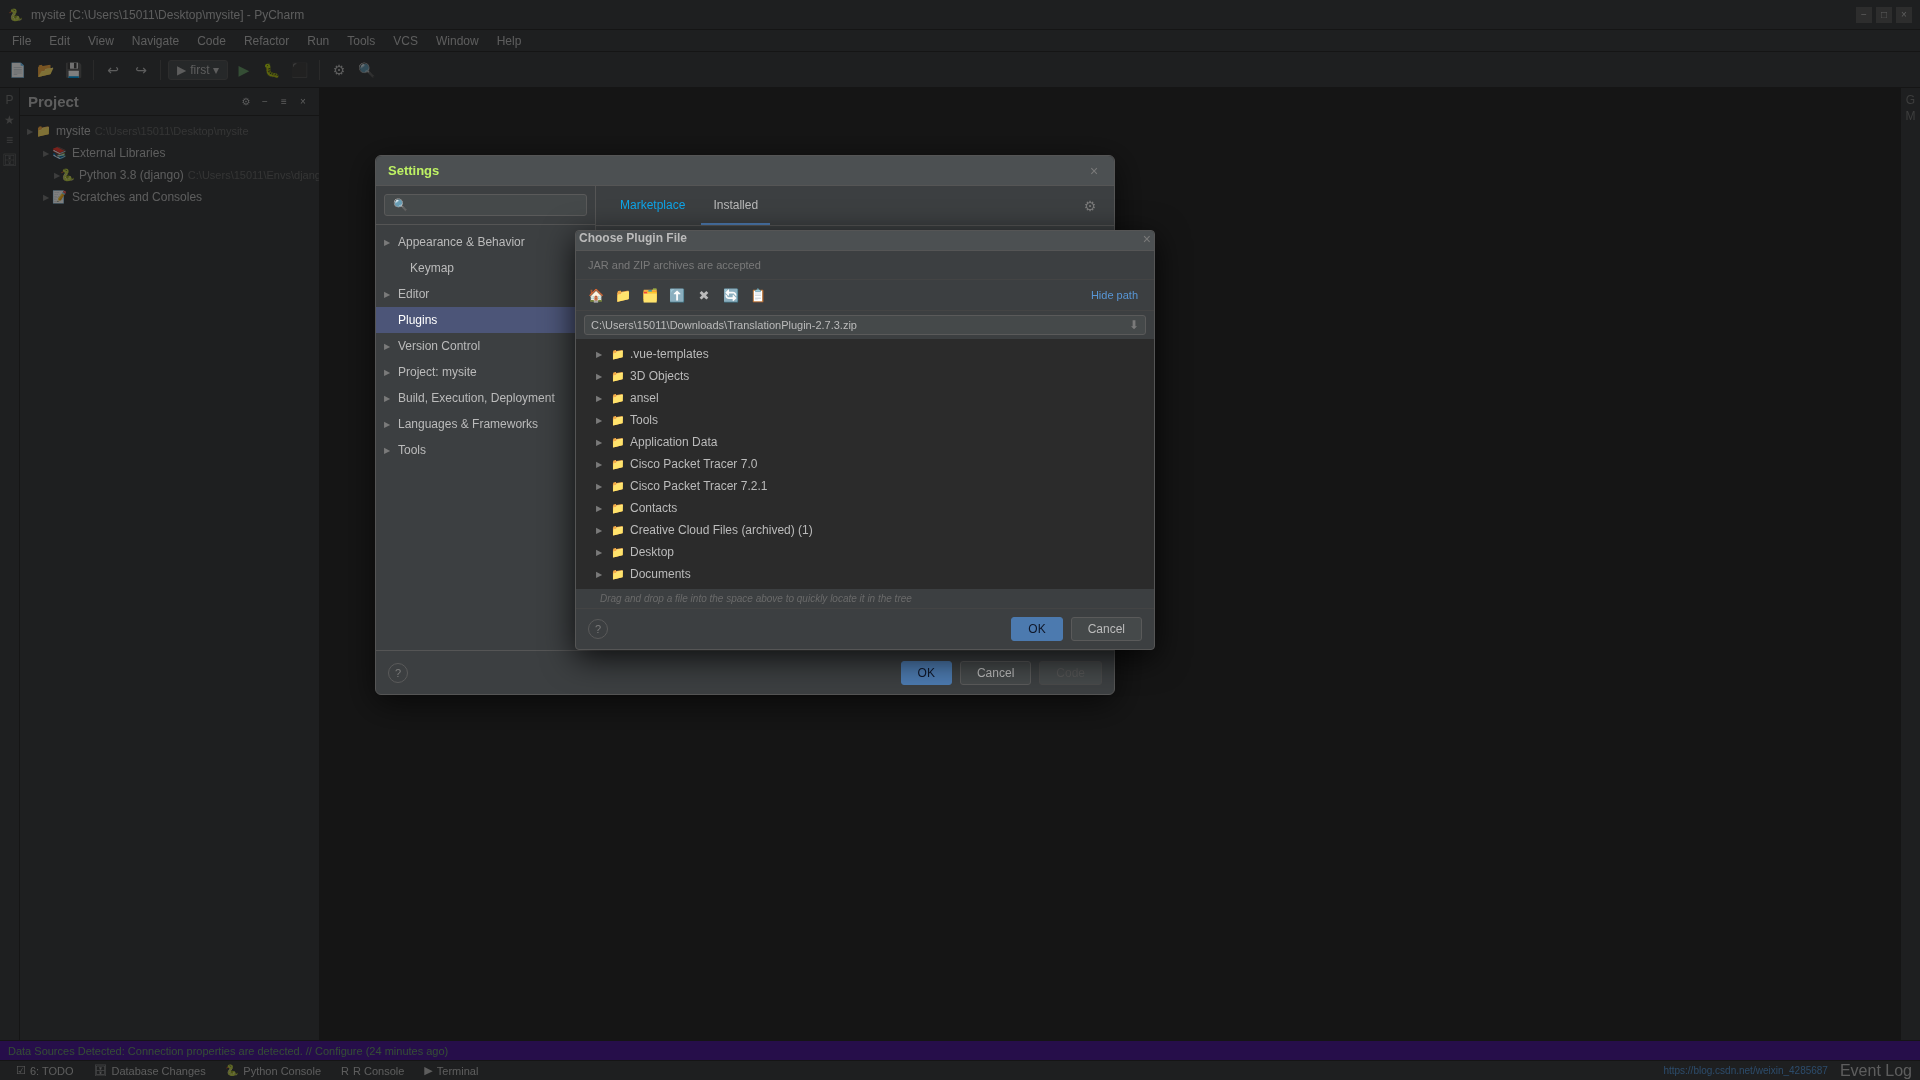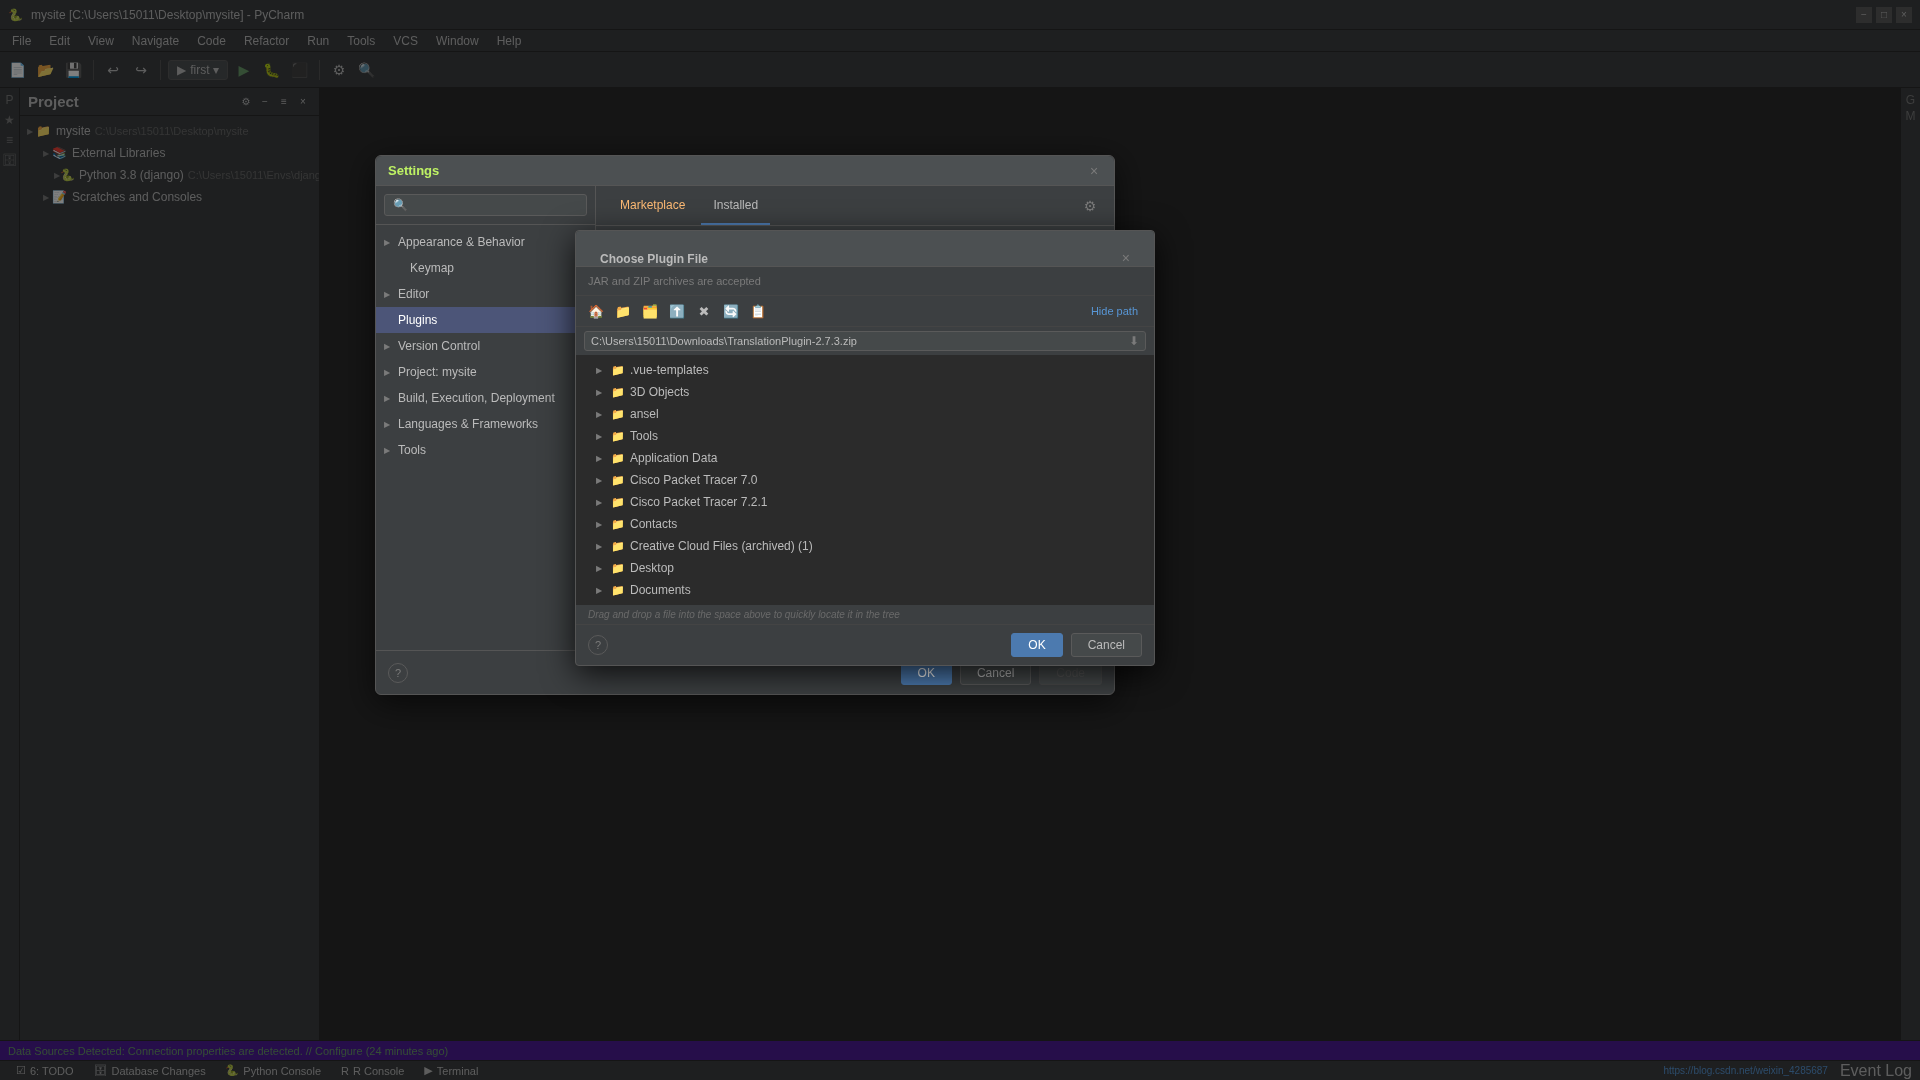--- a/index.html
+++ b/index.html
@@ -348,21 +348,21 @@
       height: 40px;
       border-bottom: 1px solid #555;
       display: flex;
       align-items: center;
       padding: 0 12px;
       gap: 4px;
     }
     .settings-tab {
       padding: 4px 12px;
       font-size: 12px;
-      color: #fdba74;
+      color: #0ea5e9;
       cursor: pointer;
       border-bottom: 2px solid transparent;
       height: 100%;
       display: flex;
       align-items: center;
     }
     .settings-tab.active {
       color: #bbbbbb;
       border-bottom-color: #4c7aaf;
     }
@@ -384,27 +384,27 @@
       width: 580px;
       background: #3c3f41;
       border: 1px solid #555;
       border-radius: 4px;
       box-shadow: 0 8px 32px rgba(0,0,0,0.8);
       z-index: 300;
       display: flex;
       flex-direction: column;
     }
     .file-dialog-titlebar {
-      height: 36px;
+      height: 20px;
       background: #4c5052;
       border-bottom: 1px solid #555;
       border-radius: 4px 4px 0 0;
       display: flex;
-      align-items: flex-end;
-      padding: 0 24px;
+      align-items: flex-start;
+      padding: 0 3px;
       justify-content: space-between;
     }
     .file-dialog-title {
       font-size: 12px;
       font-weight: bold;
       color: #bbbbbb;
     }
     .file-dialog-close {
       background: transparent;
       border: none;
@@ -486,21 +486,21 @@
       color: #7a7a7a;
     }
     .file-tree-icon {
       width: 16px; height: 16px;
       margin-right: 4px;
       font-size: 11px;
       display: flex; align-items: center; justify-content: center;
     }
     .folder-icon { color: #c8a93e; }
     .file-dialog-drop-hint {
-      padding: 4px 12px;
+      padding: 4px 24px;
       font-size: 10px;
       color: #6a6a6a;
       font-style: italic;
     }
     .file-dialog-footer {
       display: flex;
       align-items: center;
       padding: 8px 12px;
       justify-content: space-between;
       border-top: 1px solid #444;
@@ -520,21 +520,21 @@
     }
     .btn {
       padding: 4px 16px;
       border-radius: 3px;
       font-size: 12px;
       cursor: pointer;
       border: 1px solid #5a5a5a;
     }
     .btn-primary {
       background: #4c7aaf;
-      color: #ffffff;
+      color: #0f172a;
       border-color: #4c7aaf;
     }
     .btn-secondary {
       background: #45494a;
       color: #bbbbbb;
     }
 
     
     .settings-footer {
       height: 44px;

